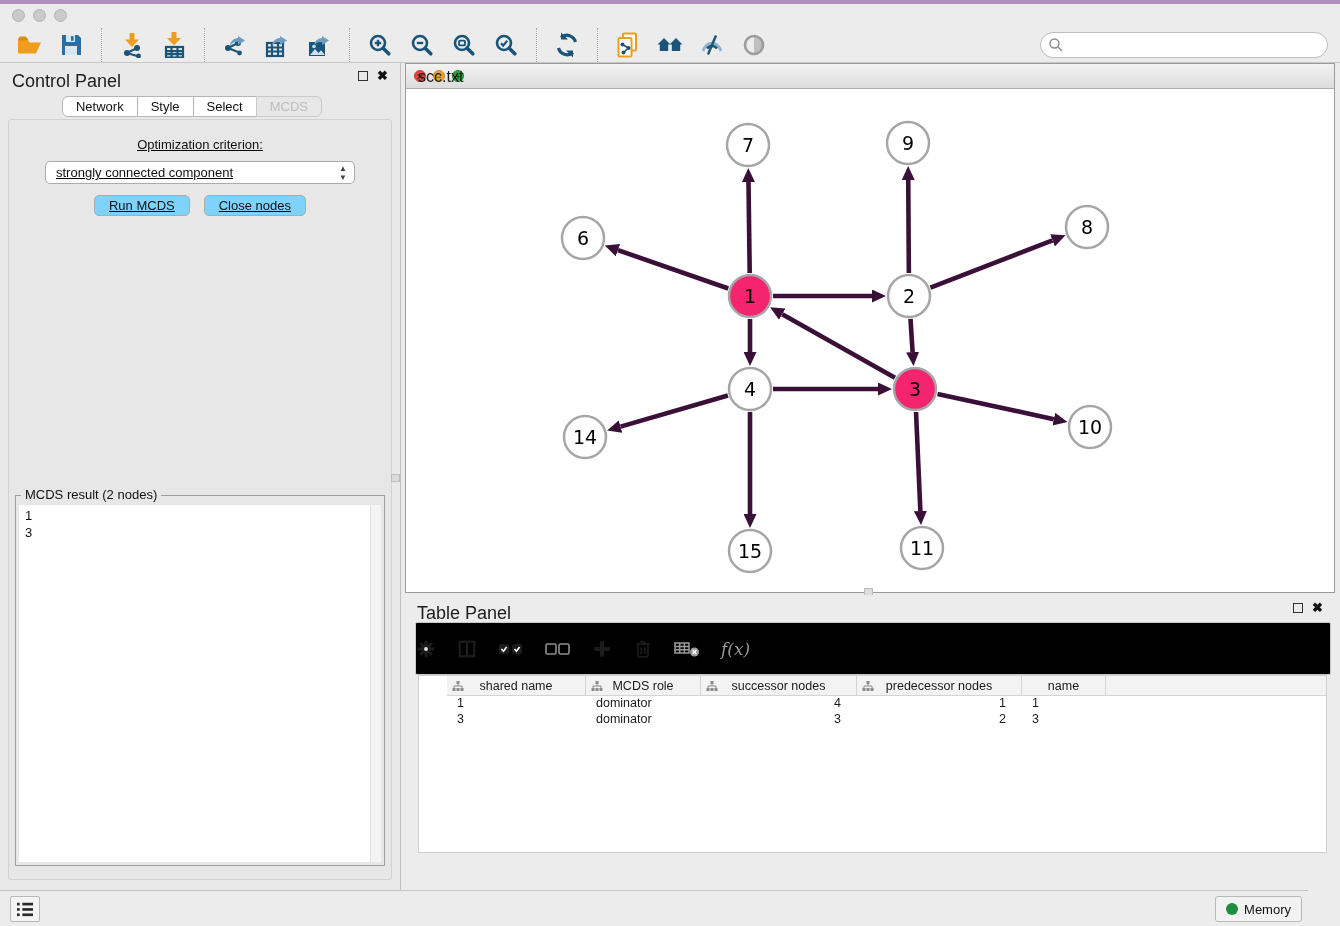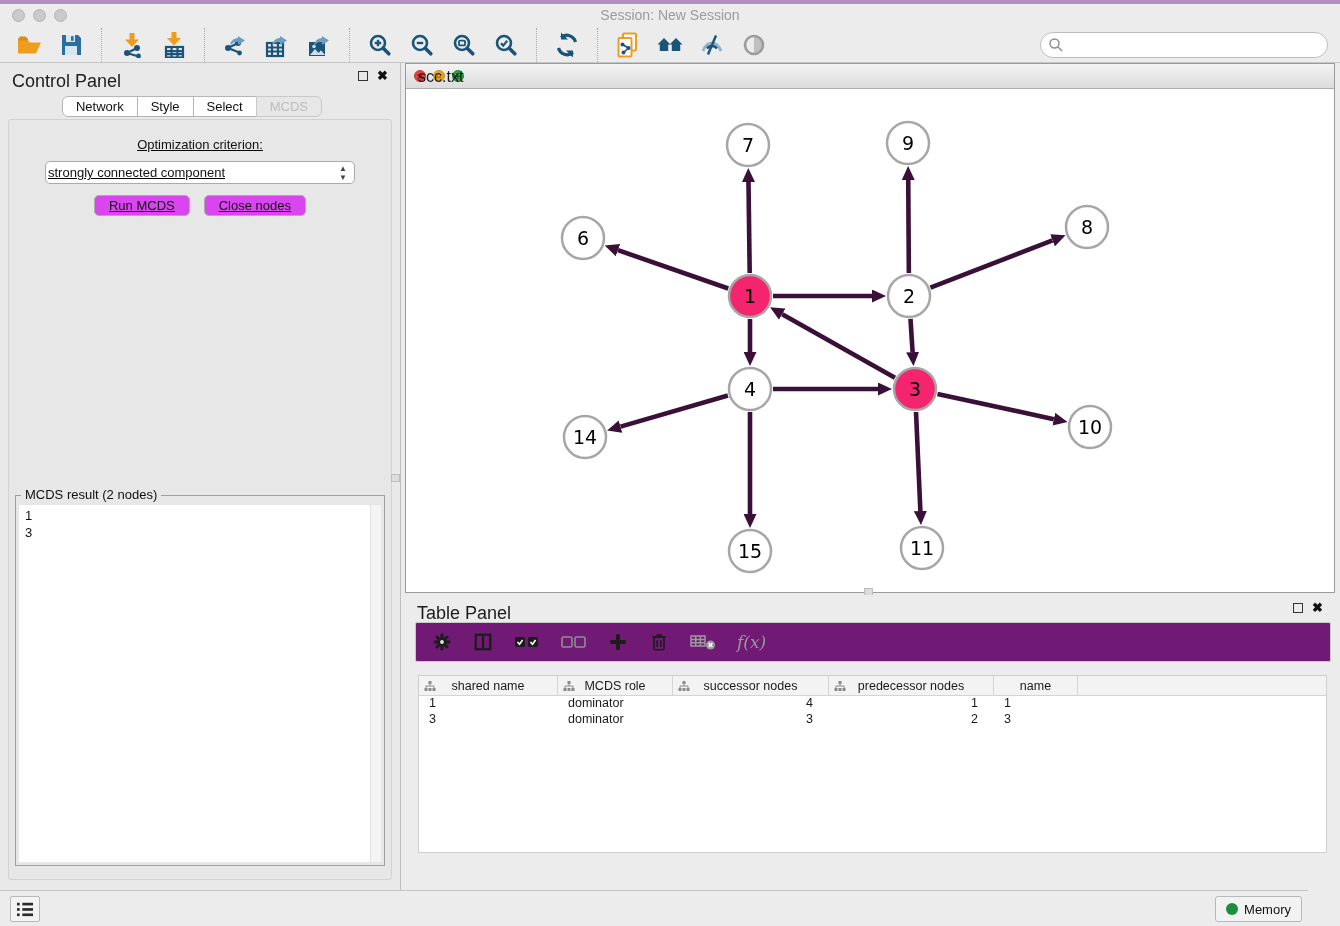--- a/index.html
+++ b/index.html
@@ -29,24 +29,24 @@
   .float-icon { width:10px; height:10px; border:1.5px solid #333; display:inline-block; }
   .close-icon { font-size:13px; font-weight:bold; color:#111; line-height:10px; }
   .tabs { display:flex; justify-content:center; }
   .tab { background:#fff; border:1px solid #b5b5b5; padding:2px 13px; font-size:13px; color:#111; margin-left:-1px; white-space:nowrap; }
   .tab:first-child { border-radius:6px 0 0 6px; margin-left:0; }
   .tab:last-child { border-radius:0 6px 6px 0; }
   .tab.selected { background:#e7e7e7; color:#bdbdbd; border-color:#c9c9c9; }
   #cp-tabs { position:absolute; top:33px; left:0; right:16px; }
   #cp-body { position:absolute; left:8px; right:8px; top:56px; bottom:10px; background:#e7e7e7; border:1px solid #d2d2d2; border-radius:3px;text-decoration:underline; }
   #opt-label { margin-top:17px; text-align:center; font-size:13px; color:#111; }
-  #criterion { position:relative; margin:9px auto 0; width:310px; height:23px; background:#fff; border:1px solid #ababab; border-radius:5px; font-size:13px; line-height:21px; padding-left:2px; color:#111; }
+  #criterion { position:relative; margin:9px auto 0; width:310px; height:23px; background:#fff; border:1px solid #ababab; border-radius:5px; font-size:13px; line-height:21px; padding-left:10px; color:#111; }
   #criterion .stepper { position:absolute; right:7px; top:2px; font-size:8px; line-height:9px; color:#444; text-align:center; }
   .btn-row { margin-top:11px; display:flex; justify-content:center; gap:14px; }
-  .mac-btn { background:#d946ef; border:1px solid #ababab; border-radius:5px; font-size:13px; color:#111; padding:2px 14px; font-family:"Liberation Sans",sans-serif; }
+  .mac-btn { background:#7dd3fc; border:1px solid #ababab; border-radius:5px; font-size:13px; color:#111; padding:2px 14px; font-family:"Liberation Sans",sans-serif; }
   #result-group { position:absolute; left:6px; right:6px; top:375px; bottom:13px; border:1px solid #9f9f9f; }
   #result-title { position:absolute; top:-9px; left:5px; background:#e7e7e7; padding:0 4px; font-size:13px; color:#111; }
   #result-box { position:absolute; left:3px; right:3px; top:9px; bottom:3px; background:#fff; font-size:13px; color:#111; line-height:17px; padding:2px 6px; }
   #result-scroll { position:absolute; right:3px; top:9px; bottom:3px; width:11px; background:#f4f4f4; border-left:1px solid #e2e2e2; }
 
   
   #net-window { left:405px; top:63px; width:930px; height:530px; background:#fff; border:1px solid #9a9a9a; }
   #net-titlebar { position:absolute; left:0; top:0; right:0; height:25px; background:linear-gradient(#f3f3f3,#dcdcdc); border-bottom:1px solid #aeaeae; }
   #net-titlebar .title { position:absolute; left:12px; right:0; top:4px; font-size:16px; color:#1a1a1a; }
   .tl { width:12px; height:12px; border-radius:50%; font-size:9px; line-height:12px; text-align:center; color:rgba(0,0,0,.5); font-weight:bold; }
@@ -55,24 +55,24 @@
   .tl.green { background:#2da043; border:1px solid #258636; }
   #net-lights { position:absolute; left:8px; top:6px; display:flex; gap:7px; }
   #graph { position:absolute; left:0; top:25px; }
 
   .splitter-handle { width:9px; height:8px; background:#dcdcdc; border:1px solid #bdbdbd; }
   #vsplit-handle { left:391px; top:474px; }
   #hsplit-handle { left:864px; top:588px; }
 
   
   #table-panel { left:405px; top:595px; width:930px; height:295px; background:#ececec; }
-  #tp-toolbar { position:absolute; left:10px; right:4px; top:27px; height:40px; background:#701a75; border:1px solid #c8c8c8; border-radius:2px; display:flex; align-items:center; padding-left:16px; gap:21px; }
+  #tp-toolbar { position:absolute; left:10px; right:4px; top:27px; height:53px; background:#000000; border:1px solid #c8c8c8; border-radius:2px; display:flex; align-items:center; gap:21px; }
   .tp-icon { display:flex; align-items:center; }
   .fx { font-family:"DejaVu Serif", serif; font-style:italic; font-size:17px; color:#9a9a9a; }
-  #tp-table { position:absolute; left:13px; right:8px; top:80px; bottom:37px; background:#fff; border:1px solid #cfcfcf; overflow:hidden; }
+  #tp-table { position:absolute; left:13px; right:8px; top:80px; bottom:37px; background:#fff; border:1px solid #cfcfcf; overflow:hidden;padding-left:28px; }
   #thead { display:flex; height:20px; background:#f3f3f3; border-bottom:1px solid #d4d4d4; }
   .th { position:relative; border-right:1px solid #d4d4d4; font-size:12.5px; color:#1a1a1a; display:flex; align-items:center; justify-content:center; }
   .th .col-icon { position:absolute; left:5px; top:4px; }
   .tr { display:flex; height:16px; font-size:12.5px; color:#1a1a1a; }
   .td { padding:0 10px; white-space:nowrap; overflow:hidden; }
   #tp-tabs { position:absolute; bottom:8px; left:0; right:0; }
 
   
   #status-bar { left:0; top:890px; width:1308px; height:36px; background:#ececec; border-top:1px solid #c4c4c4; }
   #list-btn { position:absolute; left:10px; top:5px; width:30px; height:26px; background:#f4f4f4; border:1px solid #b8b8b8; border-radius:2px; display:flex; align-items:center; justify-content:center; }
@@ -83,21 +83,20 @@
 <body>
 
 <div id="top-strip" class="abs"></div>
 
 <div id="titlebar" class="abs">
   <div class="lights">
     <span class="light"></span>
     <span class="light"></span>
     <span class="light"></span>
   </div>
-  <div class="title">Session: New Session</div>
 </div>
 
 <div id="toolbar" class="abs">
 
   <div class="tb-btn">
       <svg viewBox="0 0 26 26">
         <path d="M2 7l2-2.5h5.5L12 7v2H2z" fill="#d98c15"></path>
         <path d="M2 8.5h10l1.8 2H25l-5 11H2z" fill="#ef9d1e"></path>
       </svg>
     </div>

